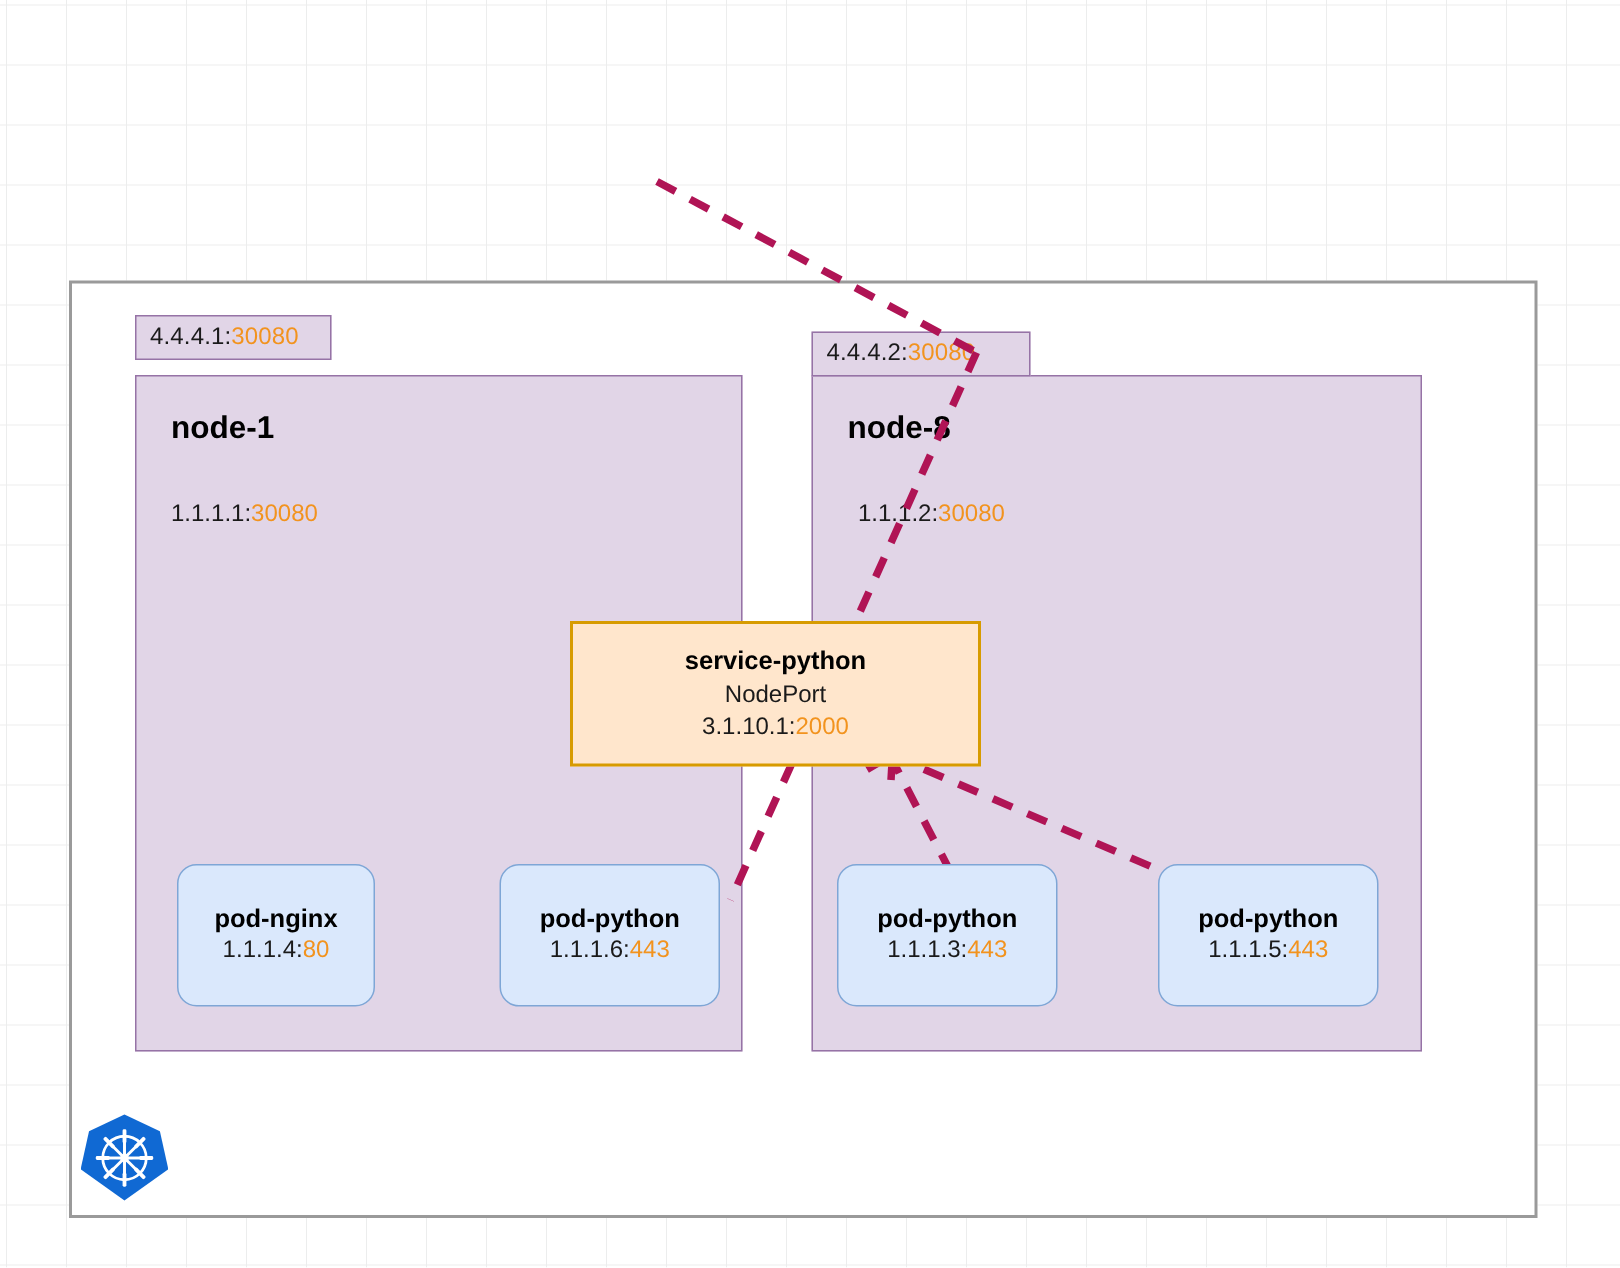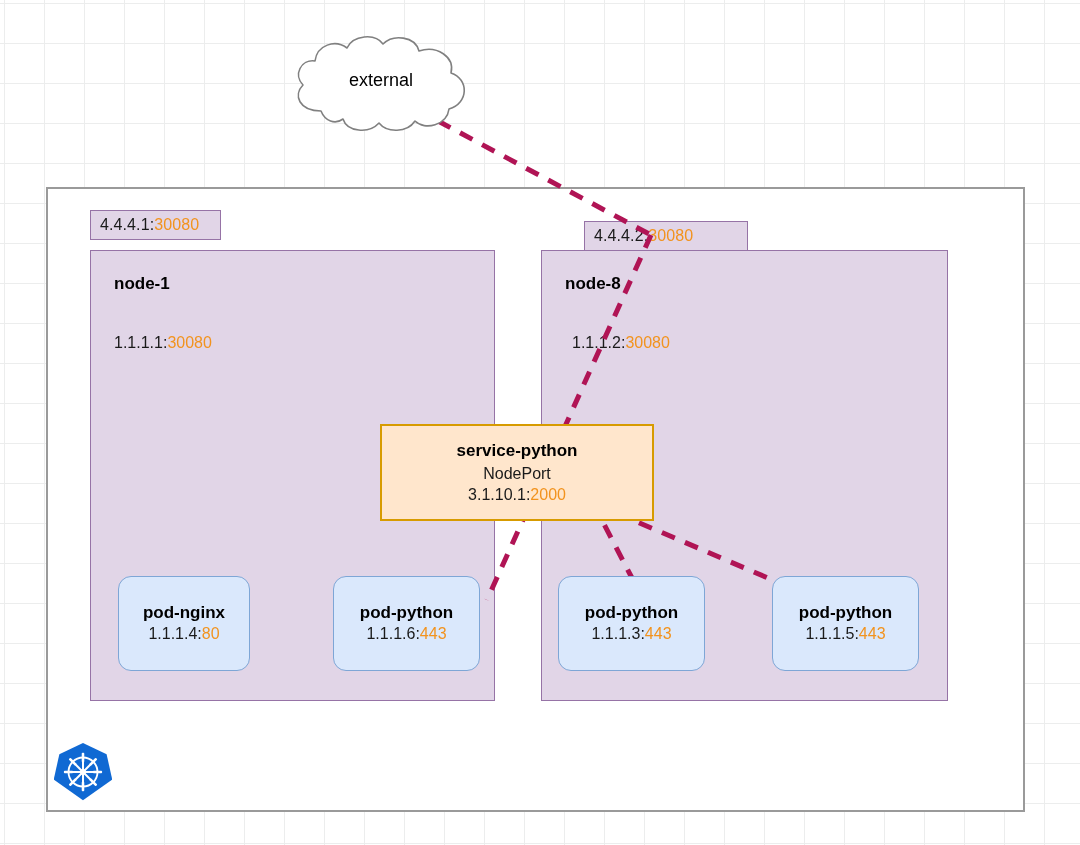--- a/index.html
+++ b/index.html
@@ -47,21 +47,21 @@
     box-sizing: border-box;
     display: flex;
     align-items: center;
     padding-left: 9px;
     font-size: 16px;
     color: #1a1a1a;
     letter-spacing: .1px;
   }
   .node-title {
     position: absolute;
-    font-size: 17px;
+    font-size: 21px;
     font-weight: bold;
     color: #000000;
     text-align: center;
   }
   .node-ip {
     position: absolute;
     font-size: 16px;
     color: #1a1a1a;
     margin-top: 28px;
   }
@@ -87,21 +87,21 @@
   }
   .pod-ip {
     font-size: 16px;
     color: #1a1a1a;
   }
 
   
   .service-box {
     position: absolute;
     left: 380px;
-    top: 424px;
+    top: 414px;
     width: 274px;
     height: 97px;
     background: #ffe6cc;
     border: 2px solid #d79b00;
     box-sizing: border-box;
     display: flex;
     flex-direction: column;
     align-items: center;
     justify-content: center;
     line-height: 1.32;
@@ -157,21 +157,21 @@
     <span>4.4.4.1</span>
       <span>:</span>
       <span class="port">30080</span>
   </div>
   <div class="node-title" style="left:114px; top:274px;">node-1</div>
   <div class="node-ip" style="left:114px; top:306px;">
     <span>1.1.1.1</span><span>:</span><span class="port">30080</span>
   </div>
 
   <div class="node-box" style="left:541px; top:250px; width:407px; height:451px;"></div>
-  <div class="node-tab" style="left:541px; top:221px; width:164px; height:30px;margin-left:43px;">
+  <div class="node-tab" style="left:541px; top:221px; width:146px; height:30px;">
     <span>4.4.4.2</span>
       <span>:</span>
       <span class="port">30080</span>
   </div>
   <div class="node-title" style="left:565px; top:274px;">node-8</div>
   <div class="node-ip" style="left:572px; top:306px;">
     <span>1.1.1.2</span><span>:</span><span class="port">30080</span>
   </div>
 
   <svg class="edges" viewBox="0 0 1080 845">
@@ -182,37 +182,20 @@
 
       <path d="M 593 503 L 632 578"></path>
       <path d="M 593 503 L 768 578"></path>
     </g>
 
     <g stroke="#b01455" stroke-width="5" fill="none" stroke-linecap="butt">
       <path d="M 578 513 L 595 503 L 594 520"></path>
     </g>
   </svg>
 
-  <div class="cloud-wrap">
-    <svg viewBox="0 0 180 101" width="180" height="101">
-      <path d="M 30 78
-               C 8 78 2 62 12 52
-               C 2 42 10 26 24 28
-               C 26 12 44 6 56 15
-               C 62 2 84 0 92 11
-               C 102 1 124 3 128 18
-               C 146 12 164 24 160 40
-               C 178 46 178 70 158 76
-               C 156 92 134 98 124 88
-               C 116 100 96 100 88 90
-               C 78 101 56 99 52 86
-               C 44 92 34 88 30 78 Z" fill="#ffffff" stroke="#808080" stroke-width="1.6" stroke-linejoin="round"></path>
-    </svg>
-    <div class="cloud-label">external</div>
-  </div>
 
   <div class="service-box">
     <div class="svc-name">service-python</div>
     <div class="svc-type">NodePort</div>
     <div class="svc-ip"><span>3.1.10.1</span><span>:</span><span class="port">2000</span></div>
   </div>
 
   <div class="pod-box" style="left:118px; top:576px; width:132px; height:95px;">
     <div class="pod-name">pod-nginx</div>
     <div class="pod-ip"><span>1.1.1.4</span><span>:</span><span class="port">80</span></div>

